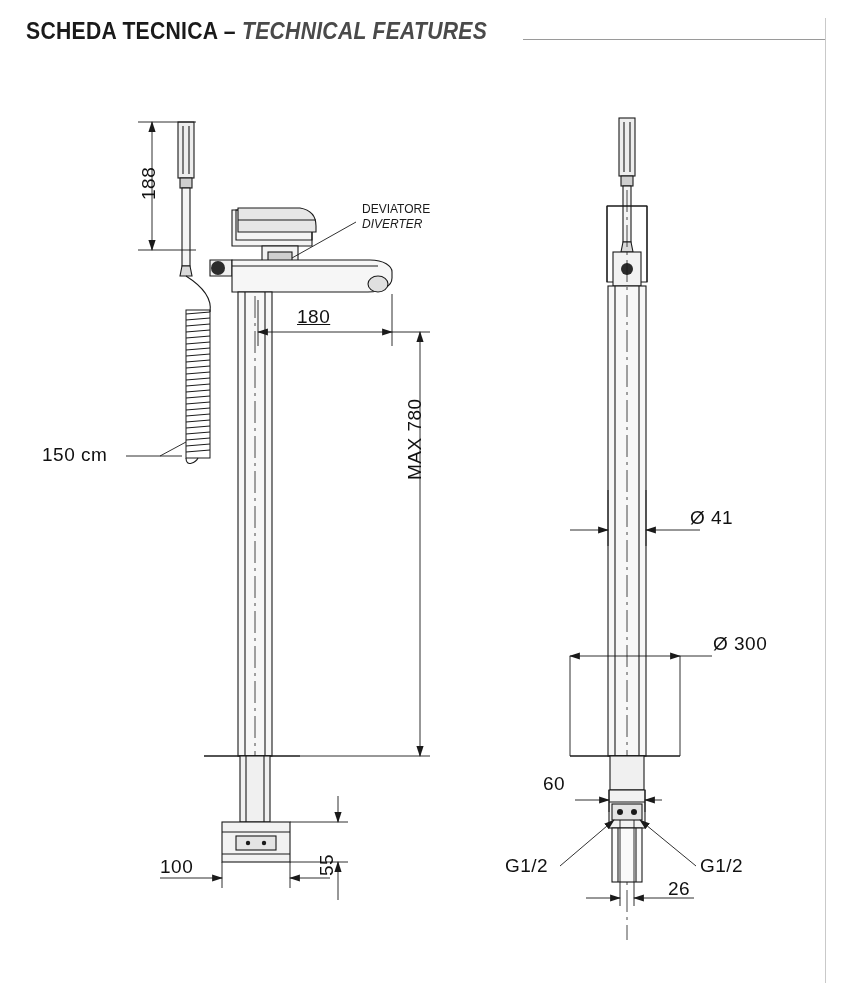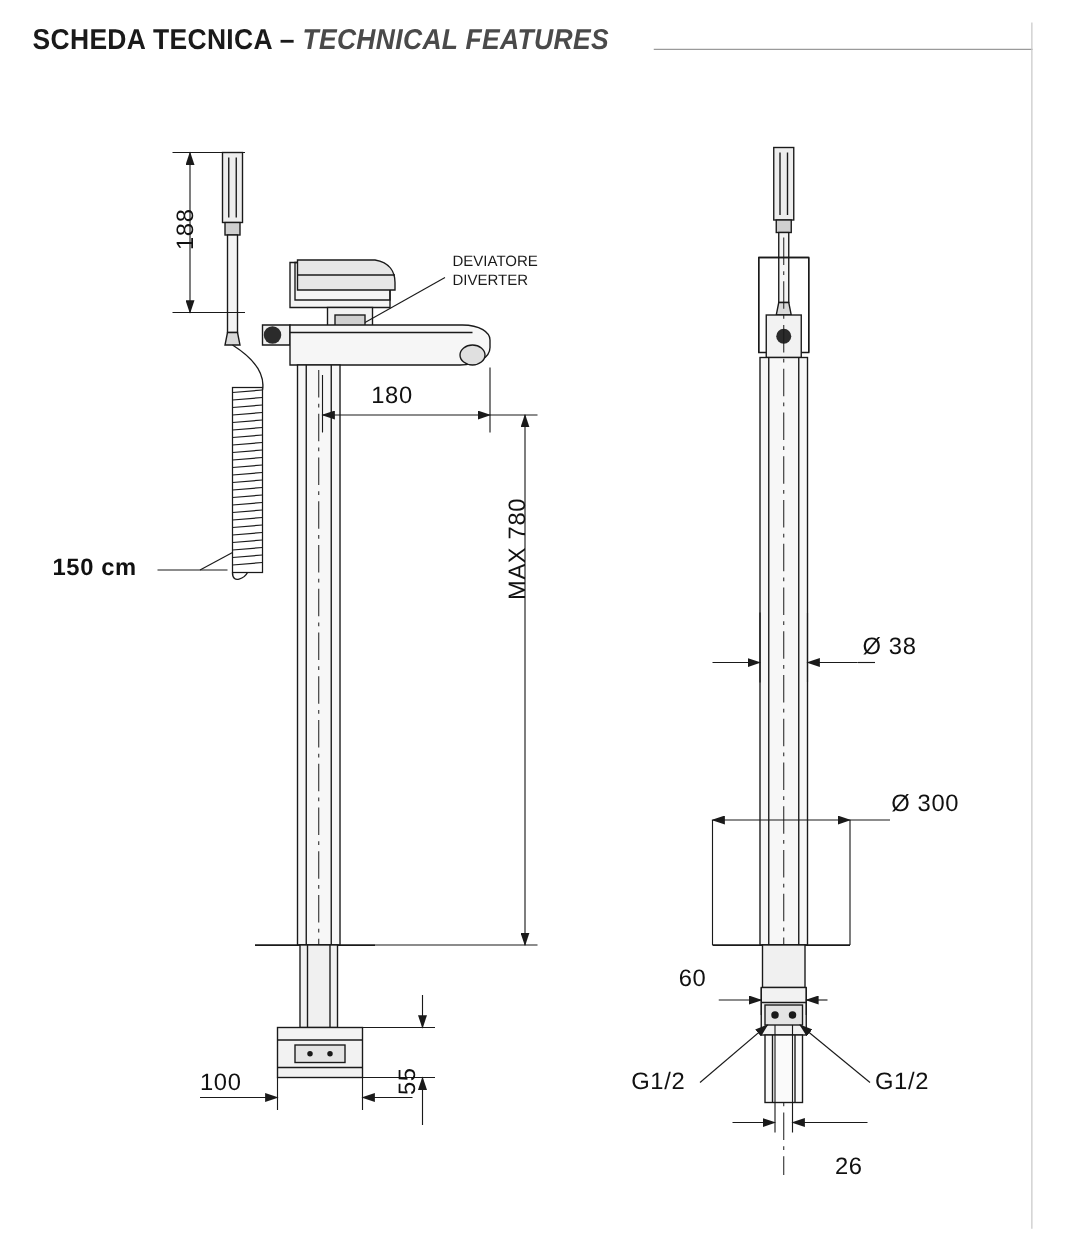--- a/index.html
+++ b/index.html
@@ -94,21 +94,21 @@
   .lbl.vert {
     transform-origin: left top;
     transform: rotate(-90deg);
   }
   .callout {
     position: absolute;
     font-size: 12px;
     white-space: nowrap;
     line-height: 1.25;
   }
-  .callout .it { }
+  .callout .it { font-style: italic; }
 </style>
 </head>
 <body>
 
 <div id="sheet">
 
   <div class="header">
     <div class="header-title">
       <span class="part-a">SCHEDA TECNICA</span><span class="dash"> – </span><span class="part-b">TECHNICAL FEATURES</span>
     </div>
@@ -322,32 +322,32 @@
           <line x1="634" y1="838" x2="694" y2="838" marker-start="url(#arrStart)"></line>
 
           <line x1="560" y1="806" x2="614" y2="760" marker-end="url(#arrEnd)"></line>
           <line x1="696" y1="806" x2="640" y2="760" marker-end="url(#arrEnd)"></line>
         </g>
 
       </g>
     </svg>
 
     <div class="lbl vert" style="left:138px; top:140px;">188</div>
-    <div class="lbl" style="left:42px; top:384px;font-weight:bold;">150 cm</div>
-    <div class="lbl" style="left:297px; top:246px;">180</div>
+    <div class="lbl" style="left:42px; top:384px;">150 cm</div>
+    <div class="lbl" style="left:297px; top:246px;text-decoration:underline;">180</div>
     <div class="lbl vert" style="left:404px; top:420px;">MAX  780</div>
     <div class="lbl" style="left:160px; top:796px;text-align:right;">100</div>
     <div class="lbl vert" style="left:316px; top:816px;">55</div>
 
     <div class="callout" style="left:362px; top:142px;">
       <div>DEVIATORE</div>
       <div class="it">DIVERTER</div>
     </div>
 
-    <div class="lbl" style="left:690px; top:447px;">Ø 38</div>
+    <div class="lbl" style="left:690px; top:447px;">Ø 41</div>
     <div class="lbl" style="left:713px; top:573px;">Ø 300</div>
     <div class="lbl" style="left:543px; top:713px;">60</div>
-    <div class="lbl" style="left:668px; top:818px;margin-top:45px;">26</div>
+    <div class="lbl" style="left:668px; top:818px;">26</div>
     <div class="lbl" style="left:505px; top:795px;">G1/2</div>
     <div class="lbl" style="left:700px; top:795px;">G1/2</div>
   </div>
 
 </div>
 
 </body></html>

